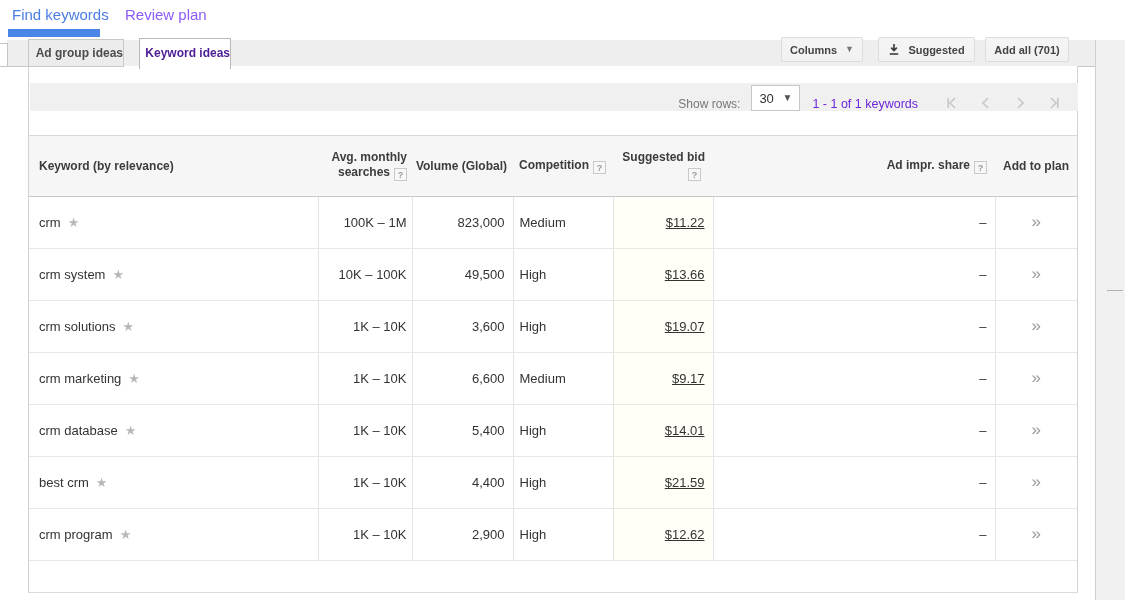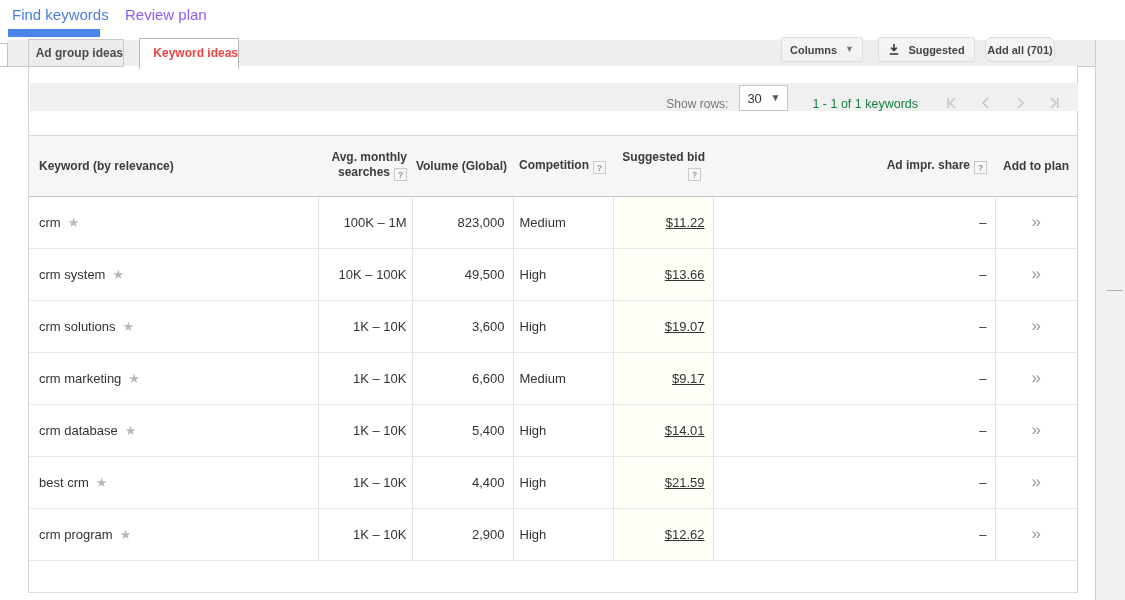--- a/index.html
+++ b/index.html
@@ -15,52 +15,52 @@
 
   
   #tab-strip { position:absolute; left:7px; top:40px; width:1088px; height:27px;
     background:#eeeeee; border-bottom:1px solid #c9c9c9; }
   #left-panel-edge { position:absolute; left:0; top:43px; width:8px; height:24px;
     background:#fff; border:1px solid #c4c4c4; border-left:none; }
 
   .subtab { position:absolute; font-size:12px; font-weight:bold; text-align:right; cursor:pointer; }
   #tab-adgroup { left:28px; top:39px; width:96px; height:28px; line-height:27px;
     background:#ececec; border:1px solid #c9c9c9; color:#4c4c4c; z-index:3; }
-  #tab-keyword { left:139px; top:38px; width:100px; height:31px; line-height:29px;
-    background:#fff; border:1px solid #b9b9b9; border-bottom:none; color:#ef4444; z-index:4; }
+  #tab-keyword { left:139px; top:38px; width:92px; height:31px; line-height:29px;
+    background:#fff; border:1px solid #b9b9b9; border-bottom:none; color:#4c1d95; z-index:4; }
 
   
   #right-sidebar { position:absolute; left:1095px; top:40px; width:30px; height:560px;
     background:#f1f1f1; border-left:1px solid #cfcfcf; }
   #sidebar-handle { position:absolute; left:1107px; top:290px; width:16px; height:0;
     border-top:1px solid #b0b0b0; }
 
   
   #panel { position:absolute; left:28px; top:66px; width:1050px; height:527px;
     background:#fff; border-left:1px solid #d2d2d2; border-right:1px solid #d2d2d2;
     border-bottom:1px solid #dcdcdc; z-index:2; }
 
   
   .gbtn { position:absolute; top:37px; height:25px; display:flex; align-items:center; justify-content:center;
     gap:8px; background:linear-gradient(#f5f5f5,#f1f1f1); border:1px solid #dcdcdc; border-radius:2px;
     font-size:11px; font-weight:bold; color:#444; cursor:pointer; z-index:5; }
   #btn-columns { left:781px; width:82px; }
   #btn-download { left:878px; width:97px; }
-  #btn-addall { left:985px; width:70px;border-radius:7px; }
+  #btn-addall { left:985px; width:84px; }
   .caret { font-size:9px; color:#777; line-height:1; }
 
   
   #pagination-bar { position:absolute; left:1px; top:17px; width:1048px; height:28px;
     background:#f0f0f0; display:flex; align-items:flex-end; justify-content:flex-end; padding-right:16px; }
   #show-rows-label { font-size:12px; color:#777; }
   #rows-select { margin-left:11px; width:49px; height:26px; background:#fff; border:1px solid #c6c6c6;
     display:flex; align-items:center; justify-content:space-between; padding:8px 7px; cursor:pointer; }
   #rows-select .val { font-size:13px; color:#333; }
   #rows-select .caret { color:#555; font-size:10px; }
-  #range-text { margin-left:24px; font-size:12.5px; color:#15803d; }
+  #range-text { margin-left:12px; font-size:12.5px; color:#6d28d9; }
   .pager { width:16px; height:16px; margin-left:18px; cursor:default; }
   .pager:first-of-type { margin-left:26px; }
 
   
   #kw-table-wrap { position:absolute; left:0px; top:69px; width:1048px; height:458px;
     overflow:hidden; border-top:1px solid #d9d9d9; }
   table { border-collapse:collapse; table-layout:fixed; width:1048px; }
   col.c-keyword{width:289px;} col.c-avg{width:94px;} col.c-vol{width:101px;}
   col.c-comp{width:100px;} col.c-bid{width:100px;} col.c-adimpr{width:282px;} col.c-add{width:82px;}
   thead td { height:60px; background:#f6f6f6; border-bottom:1px solid #c8c8c8;

